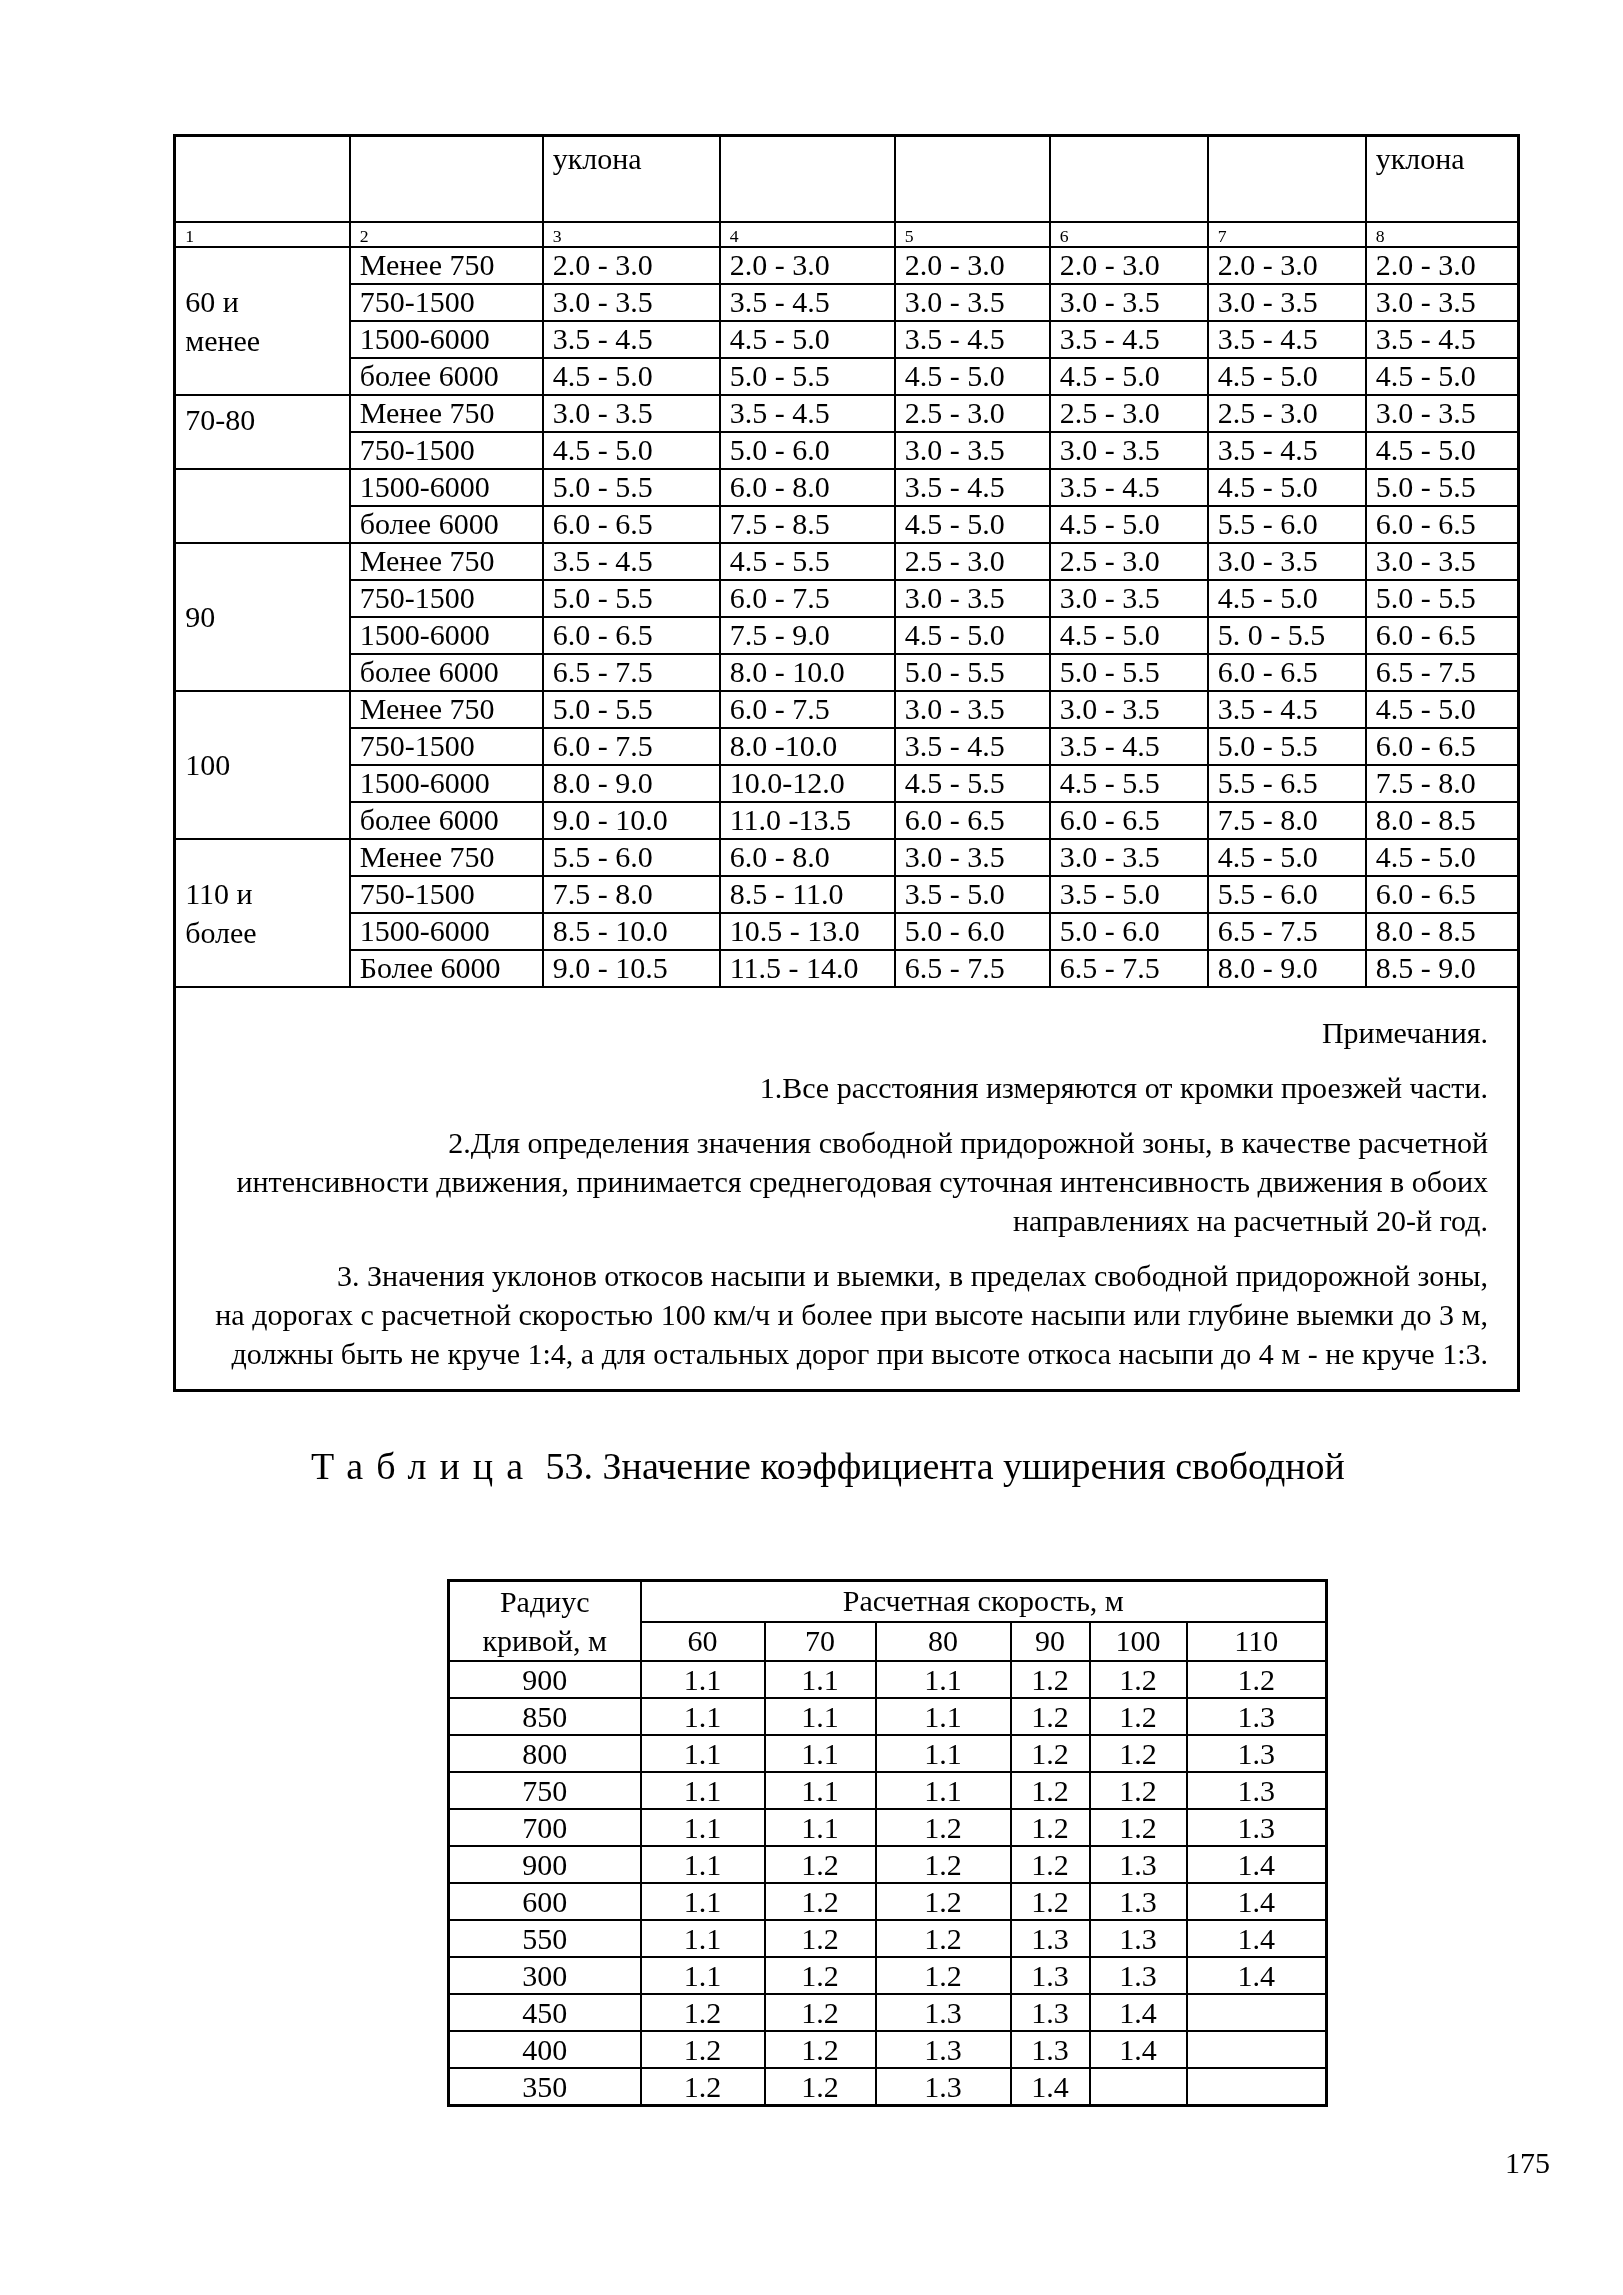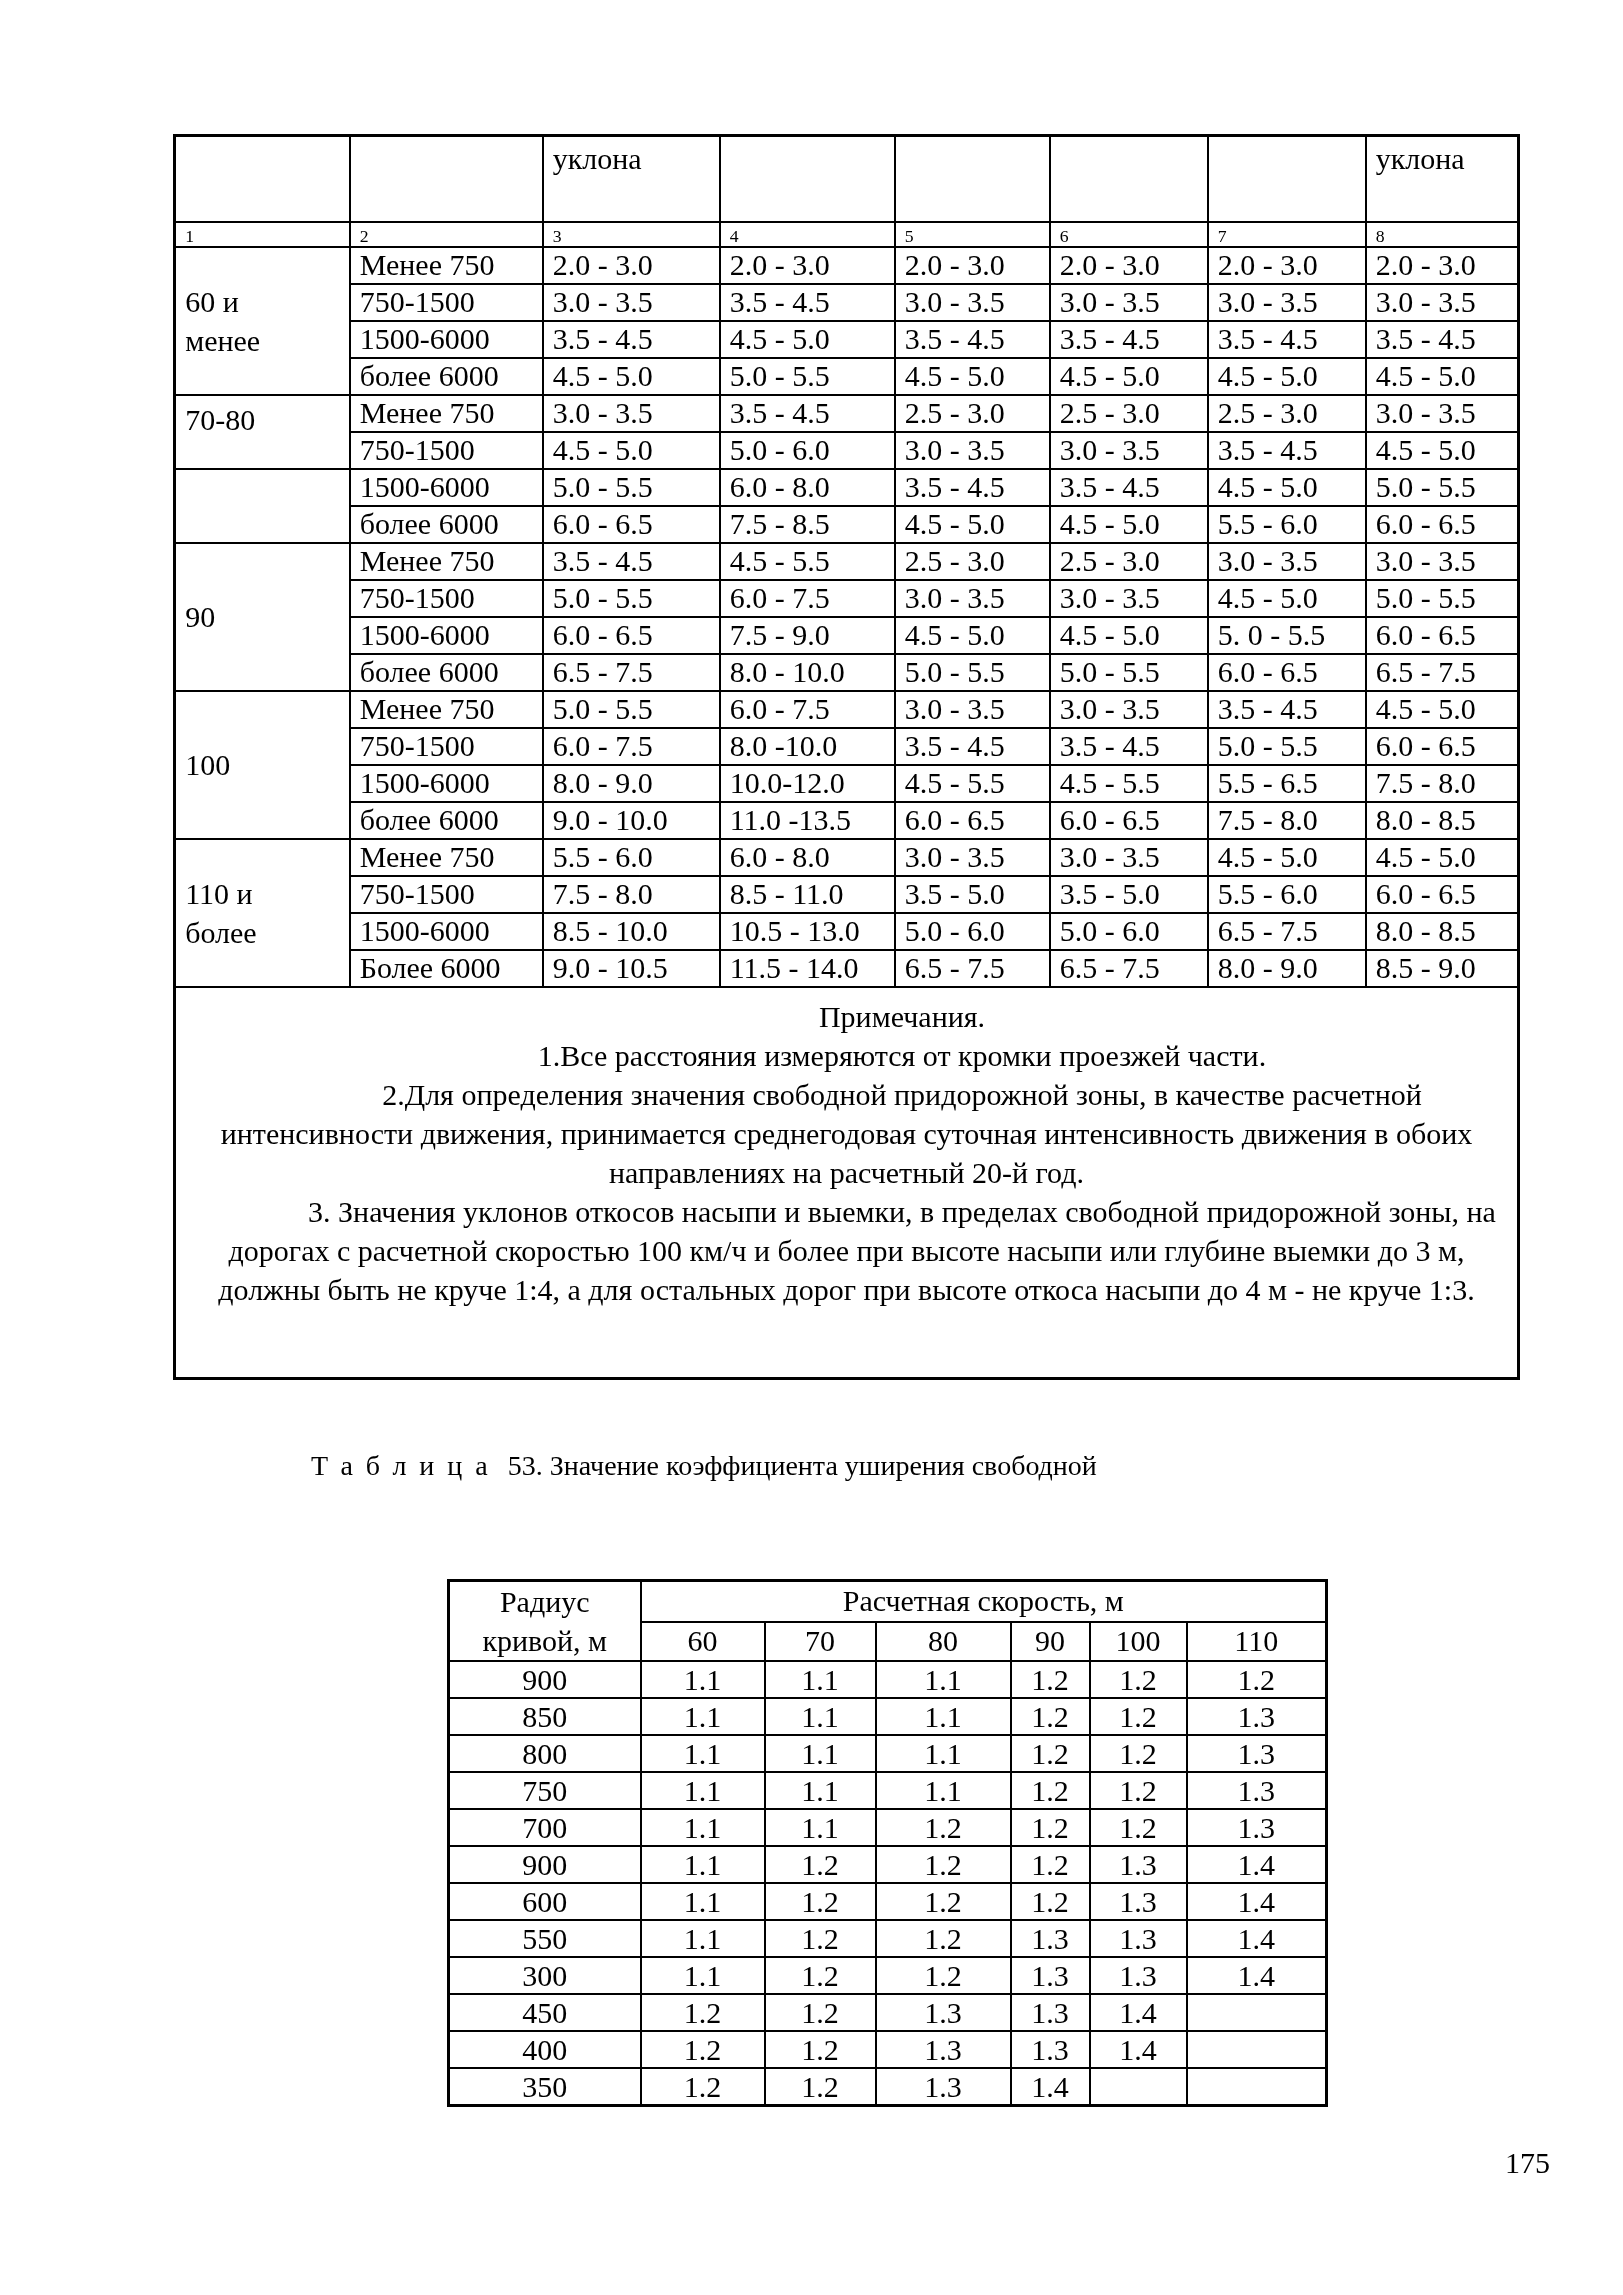--- a/index.html
+++ b/index.html
@@ -19,27 +19,27 @@
     border: 2px solid #000; padding: 0 6.5px 0 9.2px;
     font-size: 30px; line-height: 1; vertical-align: middle; white-space: nowrap;
     overflow: hidden;
   }
   #t52 tr.hdr td { height: 77px; vertical-align: top; padding-top: 6.5px; }
   #t52 tr.num td { height: 22px; font-size: 17.7px; padding-top: 1.3px; vertical-align: bottom; }
   #t52 tr.data td { height: 35px; }
   #t52 td.group { vertical-align: middle; white-space: normal; line-height: 1.3; font-family: Liberation Serif, serif; }
   #t52 td.group.top { vertical-align: top; padding-top: 3.9px; margin-top: 12px; }
   #t52 tr.notes td { height: 380px; vertical-align: top; padding: 9.2px 13px 0 13px; white-space: normal; }
-  .notes p { margin: 0; font-size: 30px; line-height: 39px; text-align: center; }
+  .notes p { margin: 16px; font-size: 30px; line-height: 39px; text-align: right; }
   .notes p.indent { text-indent: 111px; }
 
   
   .caption {
     position: absolute; left: 213px; top: 1443px; width: 1243px;
-    font-size: 28px; line-height: 46px;
+    font-size: 38px; line-height: 46px;
   }
   .caption .l1 { padding-left: 98px; }
   .caption .spaced { letter-spacing: 13px; }
 
   
   #t53 {
     position: absolute; left: 447px; top: 1579px; width: 877px;
     border: 3.3px solid #000;
   }
   #t53 td {

